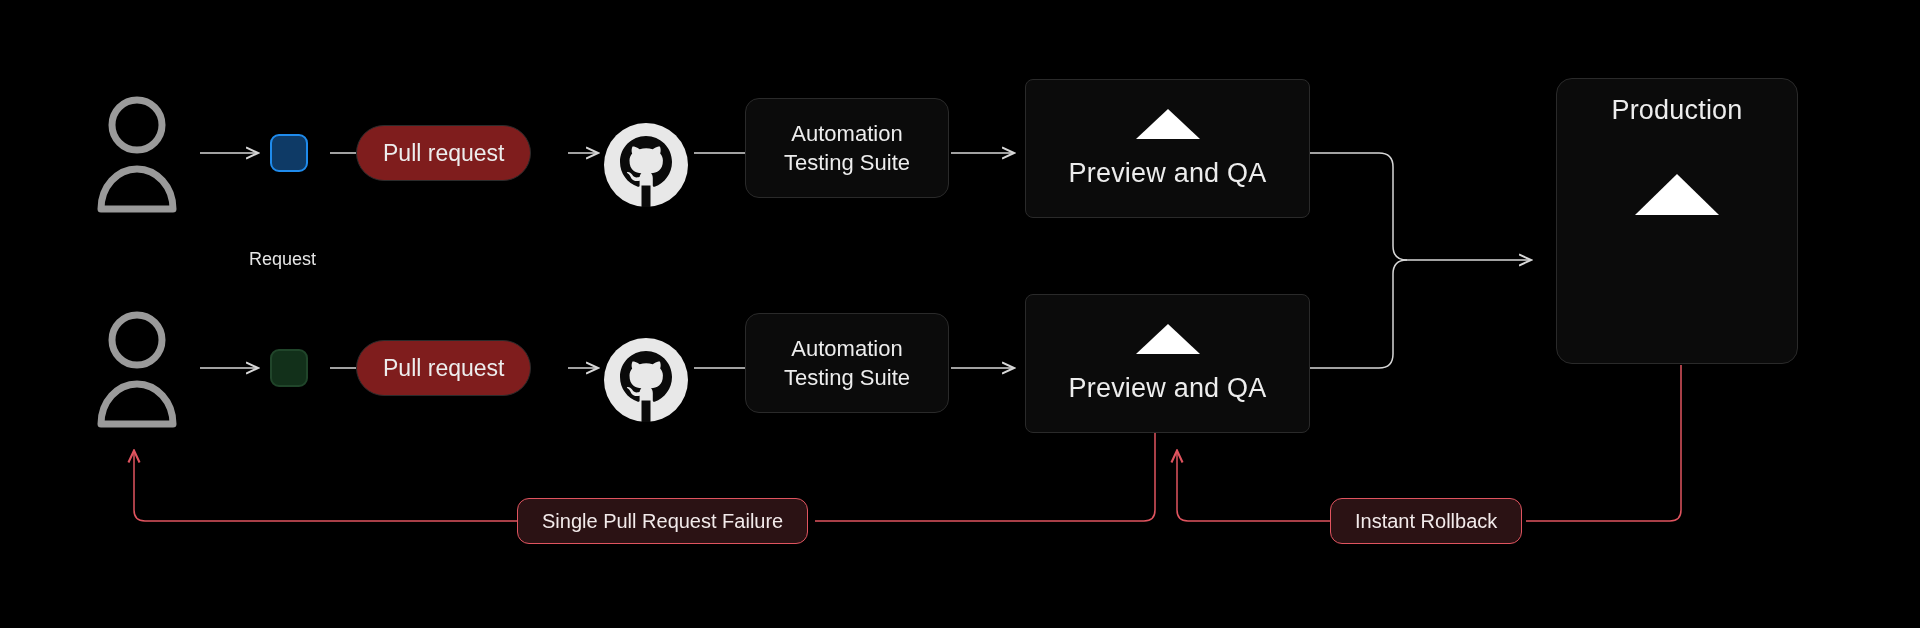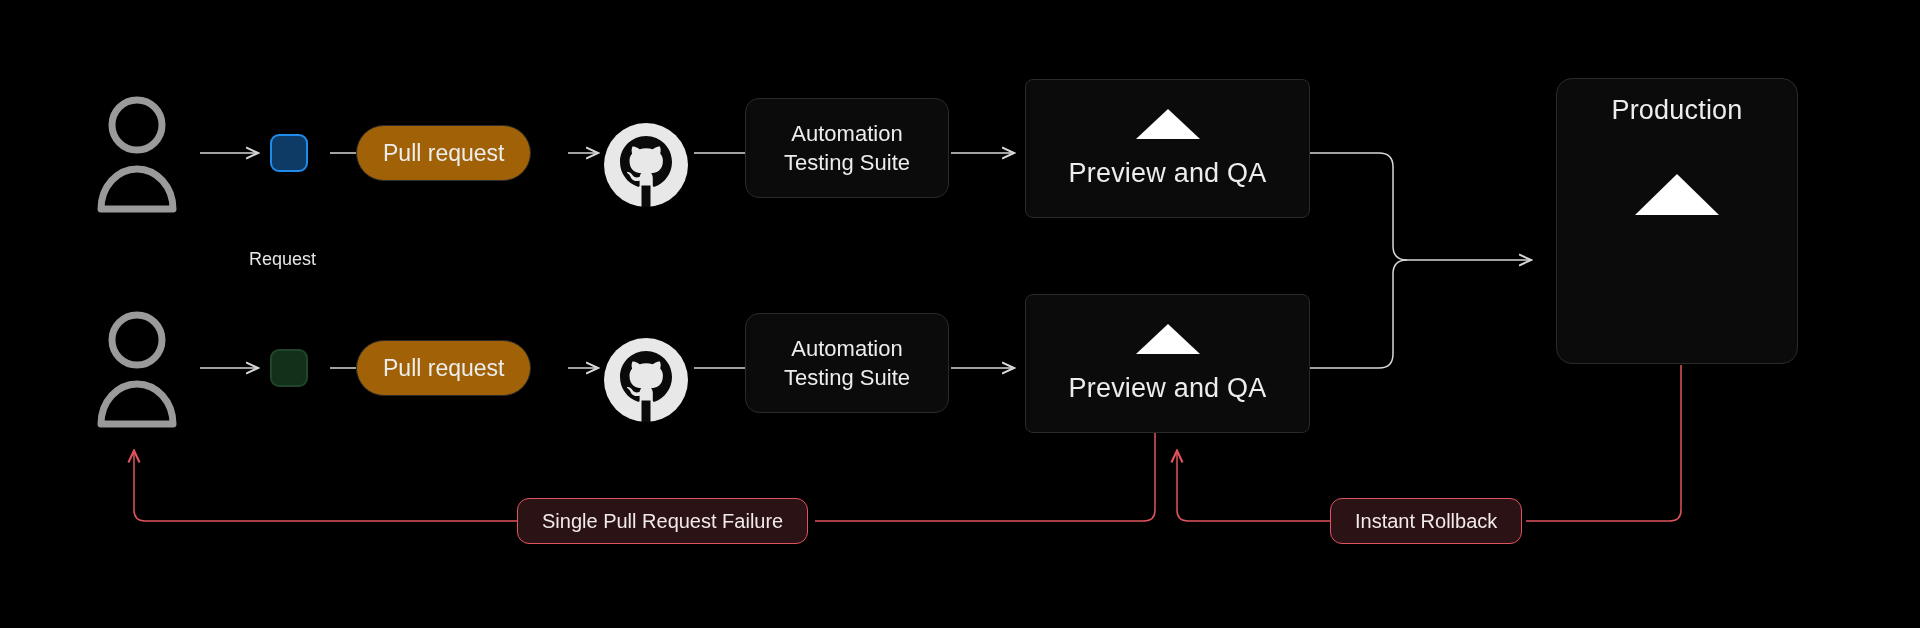--- a/index.html
+++ b/index.html
@@ -38,21 +38,21 @@
 
   
   .pill {
     position: absolute;
     display: flex;
     align-items: center;
     justify-content: center;
     height: 56px;
     padding: 0 26px;
     border-radius: 28px;
-    background: #a16207;
+    background: #7f1d1d;
     border: 1px solid #2b2b2b;
     color: #ededed;
     font-size: 23px;
     white-space: nowrap;
   }
 
   
   .ghmark { position: absolute; }
   .ghmark svg { display: block; }
 

